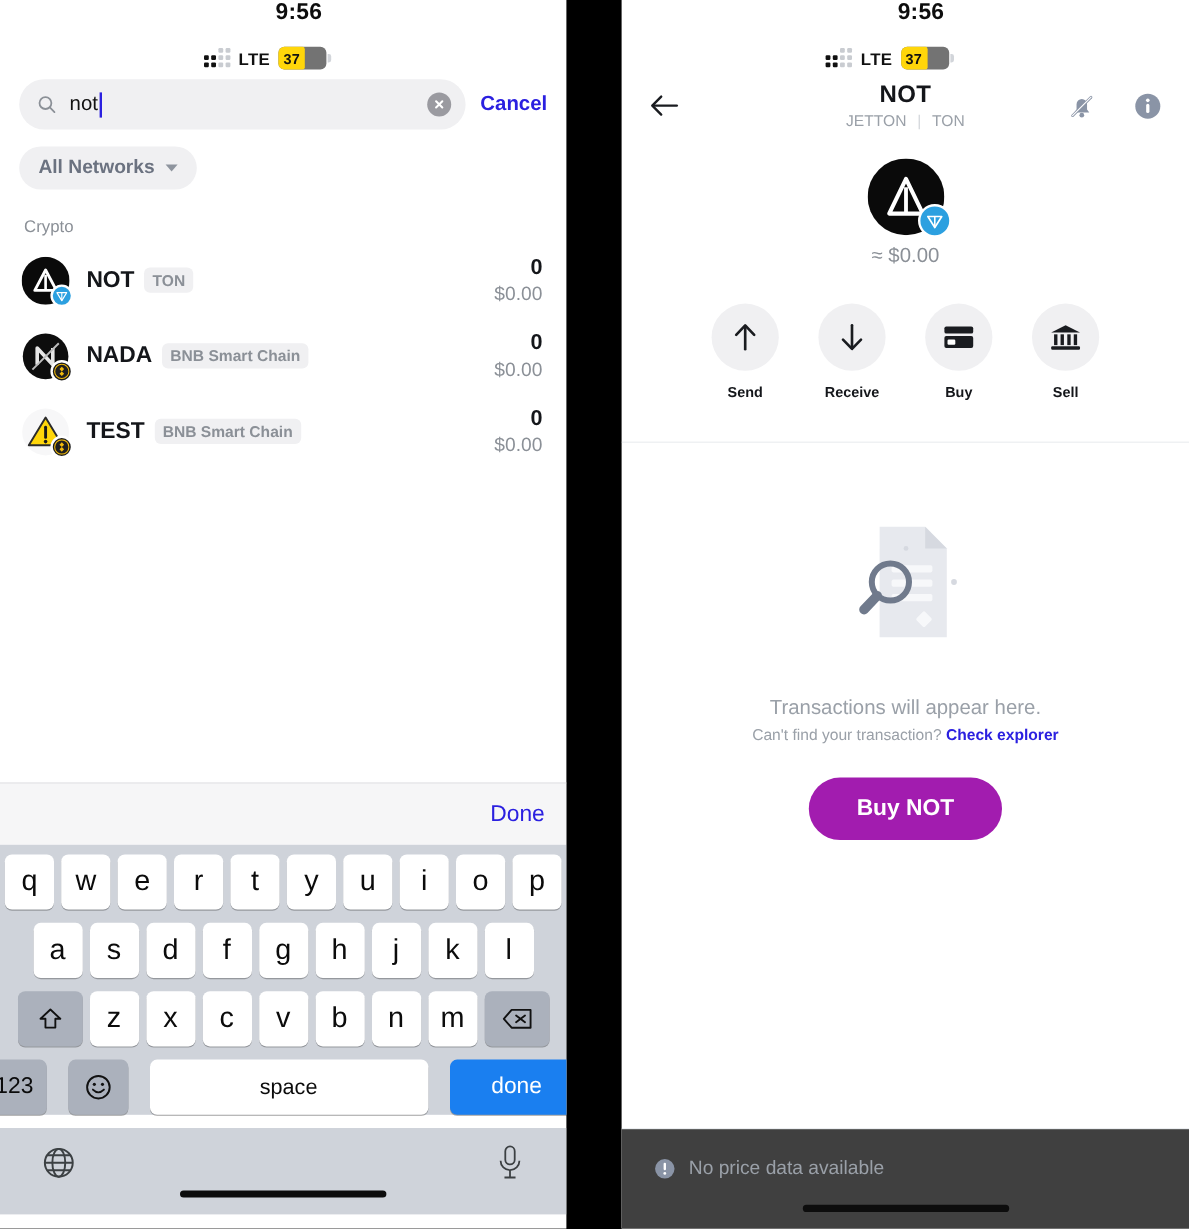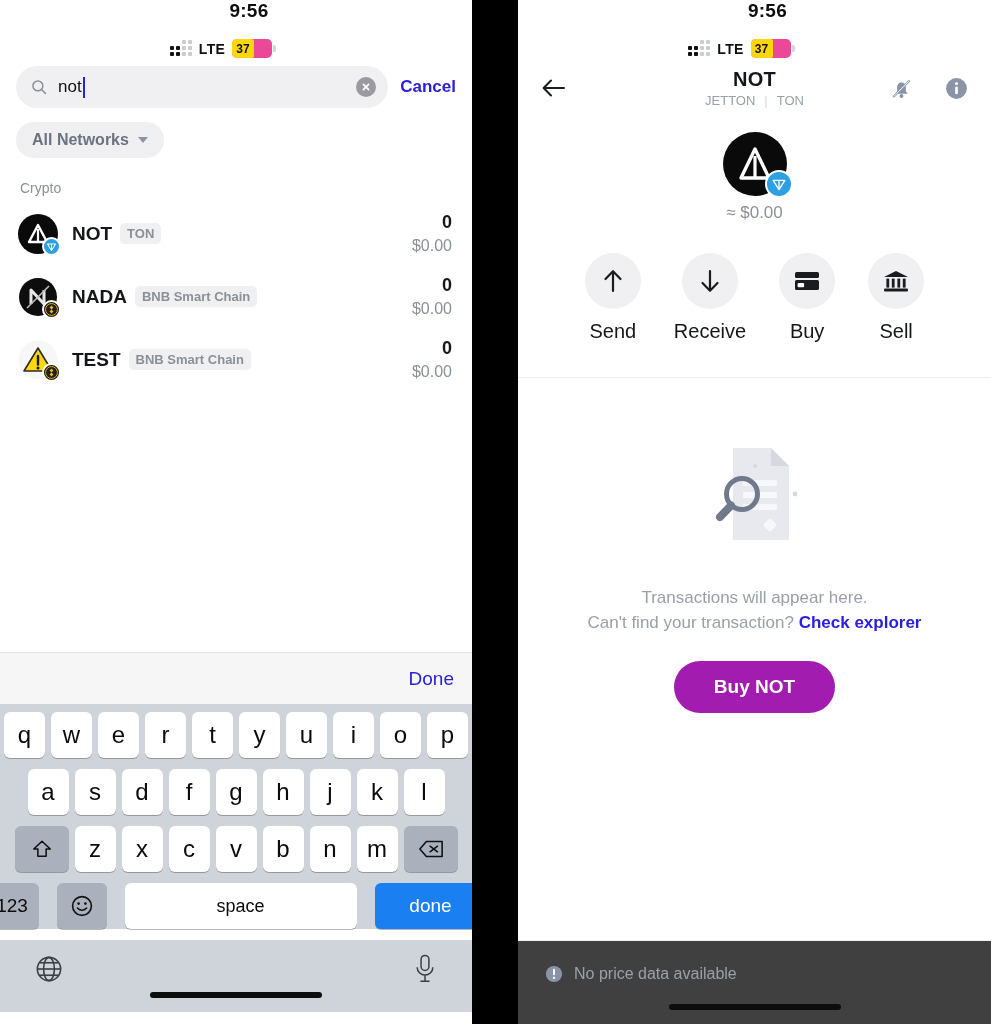--- a/index.html
+++ b/index.html
@@ -35,21 +35,21 @@
     margin-left: 56px;
   }
   .sb-right { display: flex; align-items: center; gap: 7px; }
   .signal { display: flex; align-items: flex-end; gap: 2px; height: 14px; }
   .sigcol { display: flex; flex-direction: column; justify-content: flex-end; gap: 2px; }
   .sigdot { width: 4px; height: 4px; border-radius: 1px; background: #111; }
   .sigcol.dim .sigdot { background: #c9ccd1; }
   .lte { font-size: 14px; font-weight: bold; color: #111; letter-spacing: .3px; }
   .battery {
     position: relative; width: 40px; height: 19px;
-    border-radius: 5px; background: #ec4899; display: flex; align-items: center;
+    border-radius: 5px; background: #737373; display: flex; align-items: center;
   }
   .batt-fill {
     position: absolute; left: 0; top: 0; bottom: 0; width: 22px;
     background: #ffd60a; border-radius: 5px 2px 2px 5px;
   }
   .batt-num {
     position: relative; z-index: 2; font-size: 12px; font-weight: bold;
     color: #111; padding-left: 4px; letter-spacing: .2px;
   }
   .batt-tip {
@@ -177,28 +177,28 @@
   }
   .hero-amount { font-size: 33px; font-weight: bold; color: #14161a; margin-top: 17px; letter-spacing: .3px;}
   .hero-fiat { font-size: 17px; color: #8b9097; margin-top: 7px; }
 
   .actions { display: flex; justify-content: center; gap: 33px; margin-top: 30px; }
   .action { text-align: center; }
   .action-circ {
     width: 56px; height: 56px; border-radius: 50%; background: #f0f0f2;
     display: flex; align-items: center; justify-content: center; margin: 0 auto;
   }
-  .action-label { font-size: 20px; font-weight: normal; color: #14161a; margin-top: 11px; }
+  .action-label { font-size: 12px; font-weight: bold; color: #14161a; margin-top: 11px; }
 
   .hr { height: 1px; background: #eceef1; margin-top: 34px; }
 
   .empty { text-align: center; padding-top: 56px; }
   .empty-art { width: 120px; height: 120px; margin: 0 auto; }
   .empty-line1 { font-size: 17px; color: #9aa0a8; margin-top: 30px; }
-  .empty-line2 { font-size: 17px; color: #9aa0a8; margin-top: 5px; }
+  .empty-line2 { font-size: 13px; color: #9aa0a8; margin-top: 5px; }
   .empty-link { color: #2b20e0; font-weight: bold; }
   .buy-btn {
     display: inline-flex; align-items: center; justify-content: center;
     background: #a21caf; color: #fff; font-size: 19px; font-weight: bold;
     border-radius: 26px; height: 52px; padding: 0 40px; margin-top: 28px;
     border: none; cursor: pointer;
   }
 
   .right-footer {
     position: absolute; left: 0; right: 0; bottom: 0;

